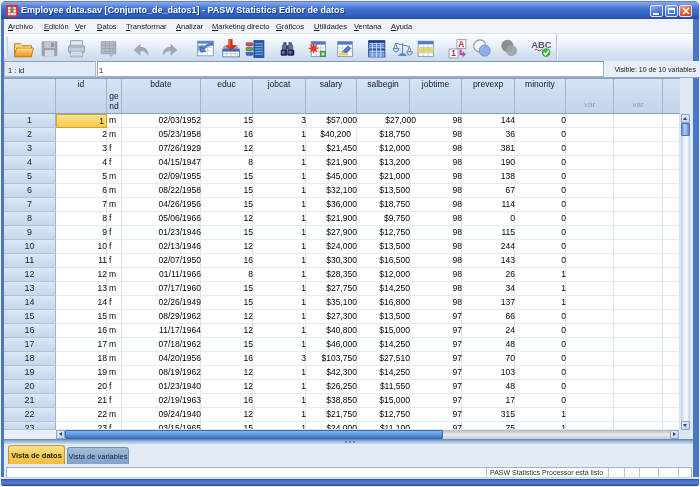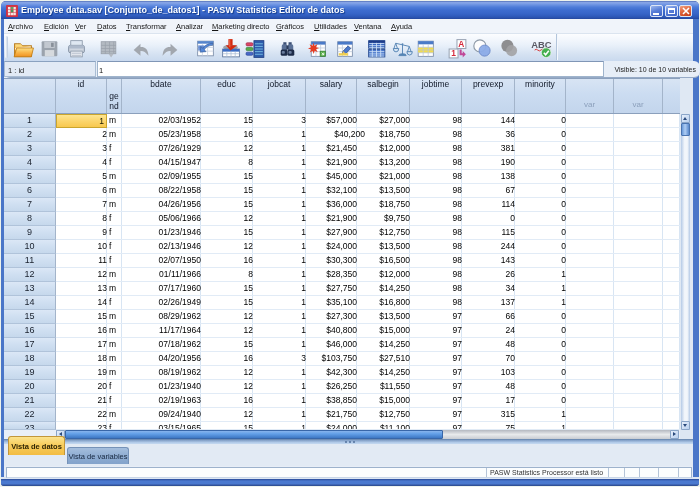--- a/index.html
+++ b/index.html
@@ -18,21 +18,21 @@
 #sidebar-r{position:absolute;left:693px;top:19px;width:6px;height:460px;background:#4a76c8;}
 #bottombar{position:absolute;left:1px;top:477px;width:698px;height:9px;border-radius:0 0 3px 3px;
  background:linear-gradient(180deg,#dde6f2 0%,#dde6f2 18%,#2e4f9e 25%,#4a79cf 45%,#4a79cf 75%,#35579f 90%,#2c4a8c 100%);}
 #menubar{position:absolute;left:4px;top:19px;width:689px;height:14px;background:#f0f4fa;border-bottom:1px solid #dbe4ef;}
 .mi{position:absolute;top:3px;font-size:7.5px;color:#161616;white-space:nowrap;}
 #toolbar{position:absolute;left:4px;top:34px;width:689px;height:27px;
  background:linear-gradient(180deg,#fcfdff 0%,#eaf1fa 40%,#d5e2f2 75%,#c9d9ee 100%);border-bottom:1px solid #a9bdd6;}
 #tbgrip{position:absolute;left:1px;top:2px;width:3px;height:22px;background:linear-gradient(90deg,#fff,#b8c8de);border-radius:2px;}
 #tbend{position:absolute;left:552px;top:0px;width:1px;height:26px;background:#b3c5db;border-right:1px solid #f4f8fd;}
 .ticon{position:absolute;top:37px;width:23px;height:23px;}
-#cellref{position:absolute;left:4px;top:61px;width:696px;height:17px;background:#e7eef7;border-bottom:1px solid #96aac6;box-sizing:border-box;border-radius:6px;}
+#cellref{position:absolute;left:4px;top:61px;width:696px;height:17px;background:#e7eef7;border-bottom:1px solid #96aac6;box-sizing:border-box;}
 #crbox{position:absolute;left:0px;top:0px;width:92px;height:16px;background:#e2eaf5;border:1px solid #aabdd4;border-top-color:#8ba2c0;box-sizing:border-box;font-size:7.5px;color:#222;padding:4px 0 0 3px;}
 #crinput{position:absolute;left:93px;top:0px;width:507px;height:16px;background:#fff;border:1px solid #9fb4cc;border-top-color:#8096b6;box-sizing:border-box;font-size:7.5px;color:#111;padding:4px 0 0 1px;}
 #crvis{position:absolute;right:4px;top:5px;font-size:7px;color:#222;}
 .hdrcell{position:absolute;top:79px;height:34px;background:linear-gradient(180deg,#d8e4f4 0%,#cbdcf1 45%,#c3d5ec 100%);
  border-right:1px solid #a3b4ca;box-sizing:border-box;font-size:8.5px;color:#101828;text-align:center;padding-top:0px;}
 #hdrline{position:absolute;left:4px;top:78px;width:676px;height:1px;background:#8ba0bc;}
 #hdrbot{position:absolute;left:4px;top:113px;width:676px;height:1px;background:#8ba0bc;}
 .rowlbl{position:absolute;left:4px;width:51px;background:linear-gradient(180deg,#dbe7f6 0%,#cfdff1 50%,#c6d8ec 100%);
  border-bottom:1px solid #b0c3da;border-right:1px solid #a3b4ca;font-size:9px;color:#19202c;text-align:center;box-sizing:content-box;overflow:hidden;}
 .vline{position:absolute;top:114px;width:1px;background:#d8e5f3;}
@@ -43,21 +43,21 @@
 .varhdr{color:#8ca0bc;font-size:8px;padding-top:21px;height:34px;}
 #vscroll{position:absolute;left:681px;top:114px;width:9px;height:316px;background:linear-gradient(90deg,#b5cae6,#f2f6fb 40%,#f2f6fb 70%,#b5cae6);}
 #hscroll{position:absolute;left:56px;top:430px;width:623px;height:9px;background:linear-gradient(180deg,#b4b8c0,#e8eaec 50%,#c8ccd2);}
 .sbtn{position:absolute;background:linear-gradient(135deg,#e8f0fb,#b8cfee);border:1px solid #8aa5c8;box-sizing:border-box;border-radius:1px;}
 .tri{position:absolute;width:0;height:0;}
 #vthumb{position:absolute;left:681px;top:123px;width:9px;height:13px;background:linear-gradient(90deg,#6898d8,#aecdf4 45%,#5888cc);border:1px solid #4a74b0;box-sizing:border-box;border-radius:1px;}
 #hthumb{position:absolute;left:65px;top:430px;width:378px;height:9px;background:linear-gradient(180deg,#88b4ec,#63a0e8 40%,#3d77c4);border:1px solid #3866a8;box-sizing:border-box;border-radius:1px;}
 #splitter{position:absolute;left:4px;top:439px;width:689px;height:5px;background:linear-gradient(180deg,#7e9cc4,#b7cfec 55%,#cfe0f2);border-top:1px solid #6d8cb4;}
 .gdot{position:absolute;top:441px;width:2px;height:2px;background:#51719c;border-radius:1px;}
 #tabstrip{position:absolute;left:4px;top:444px;width:689px;height:22px;background:#e2eaf4;}
-#tab1{position:absolute;left:8px;top:436px;width:57px;height:19px;background:linear-gradient(180deg,#fbe38e 0%,#f7cd5d 45%,#f2bc43 100%);
+#tab1{position:absolute;left:8px;top:445px;width:57px;height:19px;background:linear-gradient(180deg,#fbe38e 0%,#f7cd5d 45%,#f2bc43 100%);
  border:1px solid #c2963a;border-bottom:none;border-radius:3px 3px 0 0;box-sizing:border-box;
  font-size:7.5px;font-weight:bold;color:#2e2504;text-align:center;padding-top:5px;white-space:nowrap;}
 #tab2{position:absolute;left:67px;top:447px;width:62px;height:17px;background:linear-gradient(180deg,#a5bedd 0%,#8fadd2 50%,#83a3cb 100%);
  border:1px solid #7592b8;border-bottom:none;border-radius:3px 3px 0 0;box-sizing:border-box;
  font-size:7.5px;color:#17273f;text-align:center;padding-top:4px;white-space:nowrap;}
 #statusbar{position:absolute;left:4px;top:466px;width:689px;height:11px;background:#e7edf6;}
 #statusbox{position:absolute;left:2px;top:1px;width:686px;height:11px;background:#fbfdfe;border:1px solid #9db2cc;border-bottom-color:#c8d6e8;box-sizing:border-box;}
 .ssep{position:absolute;top:2px;width:1px;height:9px;background:#b4c4d8;}
 #stext{position:absolute;left:486px;top:3px;font-size:7px;color:#333;}
 </style></head><body>
@@ -294,33 +294,33 @@
 <div class="vline" style="left:662px;height:316px"></div>
 <div class="vline" style="left:679px;height:316px"></div>
 <div class="rowlbl" style="top:114px;height:13px;line-height:13px">1</div>
 <div class="drow" style="top:114px;height:13px">
       <span class="dc" style="right:573px">1</span>
       <span class="dc" style="left:53px">m</span>
       <span class="dc" style="right:479px">02/03/1952</span>
       <span class="dc" style="right:427px">15</span>
       <span class="dc" style="right:374px">3</span>
       <span class="dc" style="right:323px">$57,000</span>
-      <span class="dc" style="right:270px">$27,000</span>
+      <span class="dc" style="right:264px">$27,000</span>
       <span class="dc" style="right:218px">98</span>
       <span class="dc" style="right:165px">144</span>
       <span class="dc" style="right:114px">0</span>
     </div>
 <div class="rowlbl" style="top:128px;height:13px;line-height:13px">2</div>
 <div class="drow" style="top:128px;height:13px">
       <span class="dc" style="right:573px">2</span>
       <span class="dc" style="left:53px">m</span>
       <span class="dc" style="right:479px">05/23/1958</span>
       <span class="dc" style="right:427px">16</span>
       <span class="dc" style="right:374px">1</span>
-      <span class="dc" style="right:315px">$40,200</span>
+      <span class="dc" style="right:329px">$40,200</span>
       <span class="dc" style="right:270px">$18,750</span>
       <span class="dc" style="right:218px">98</span>
       <span class="dc" style="right:165px">36</span>
       <span class="dc" style="right:114px">0</span>
     </div>
 <div class="rowlbl" style="top:142px;height:13px;line-height:13px">3</div>
 <div class="drow" style="top:142px;height:13px">
       <span class="dc" style="right:573px">3</span>
       <span class="dc" style="left:53px">f</span>
       <span class="dc" style="right:479px">07/26/1929</span>

